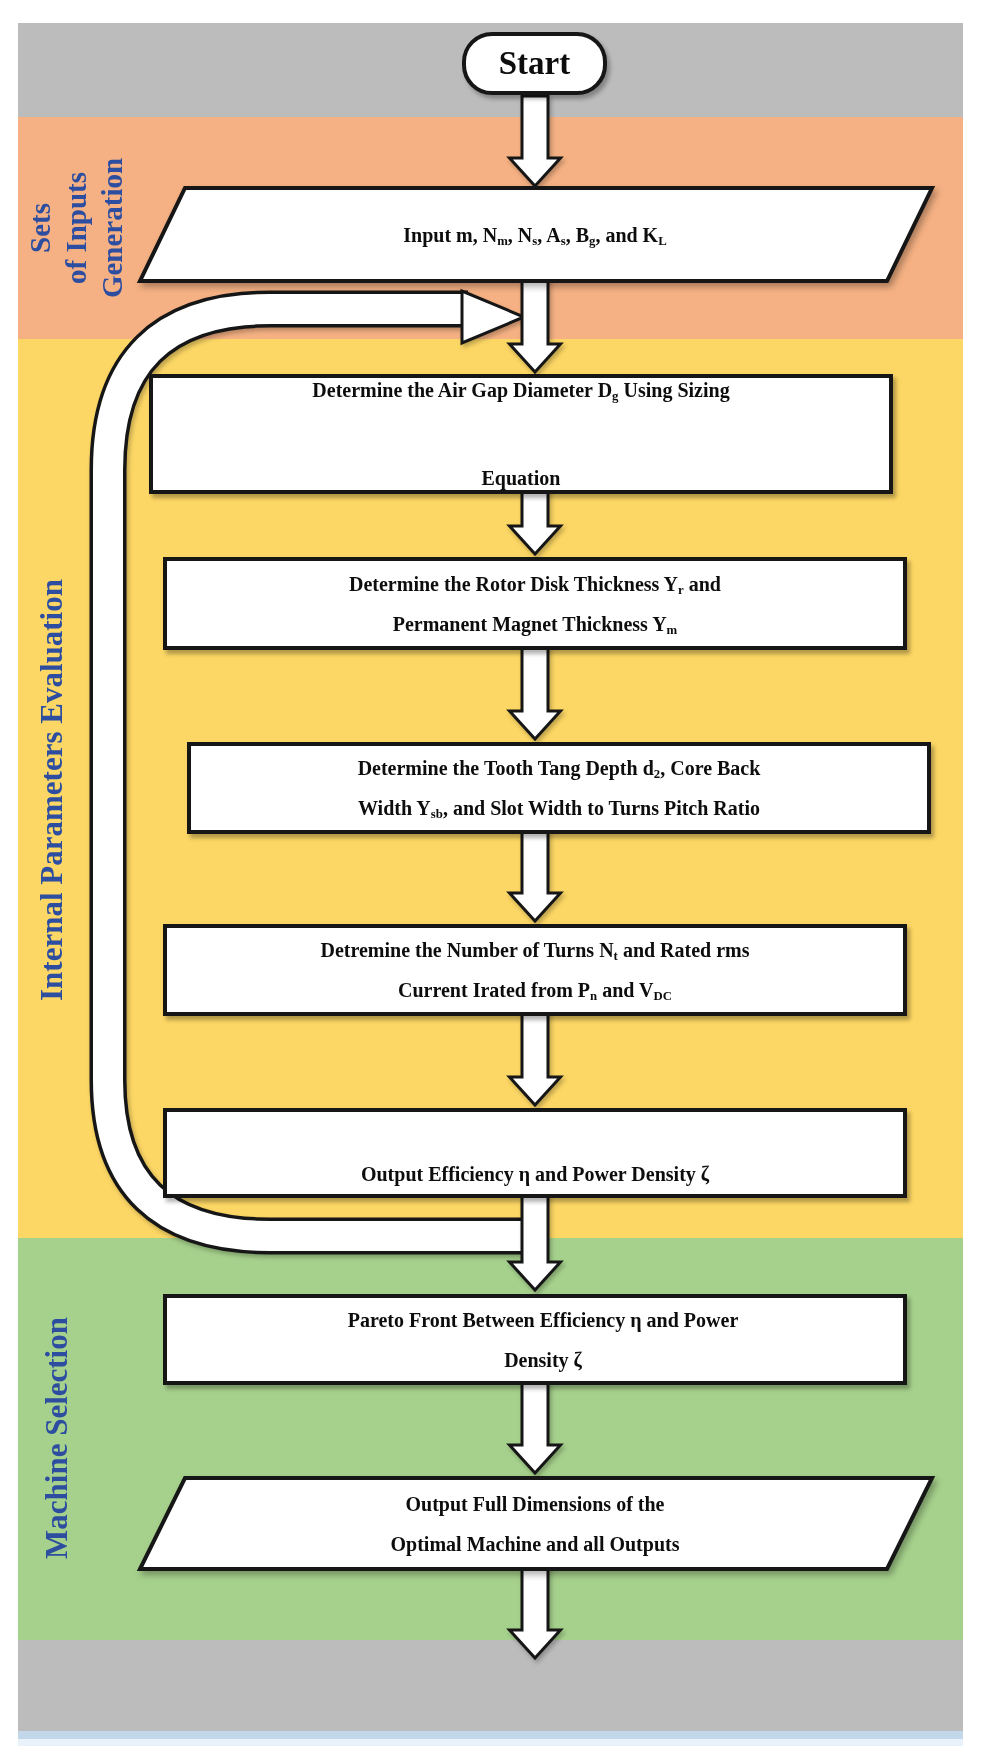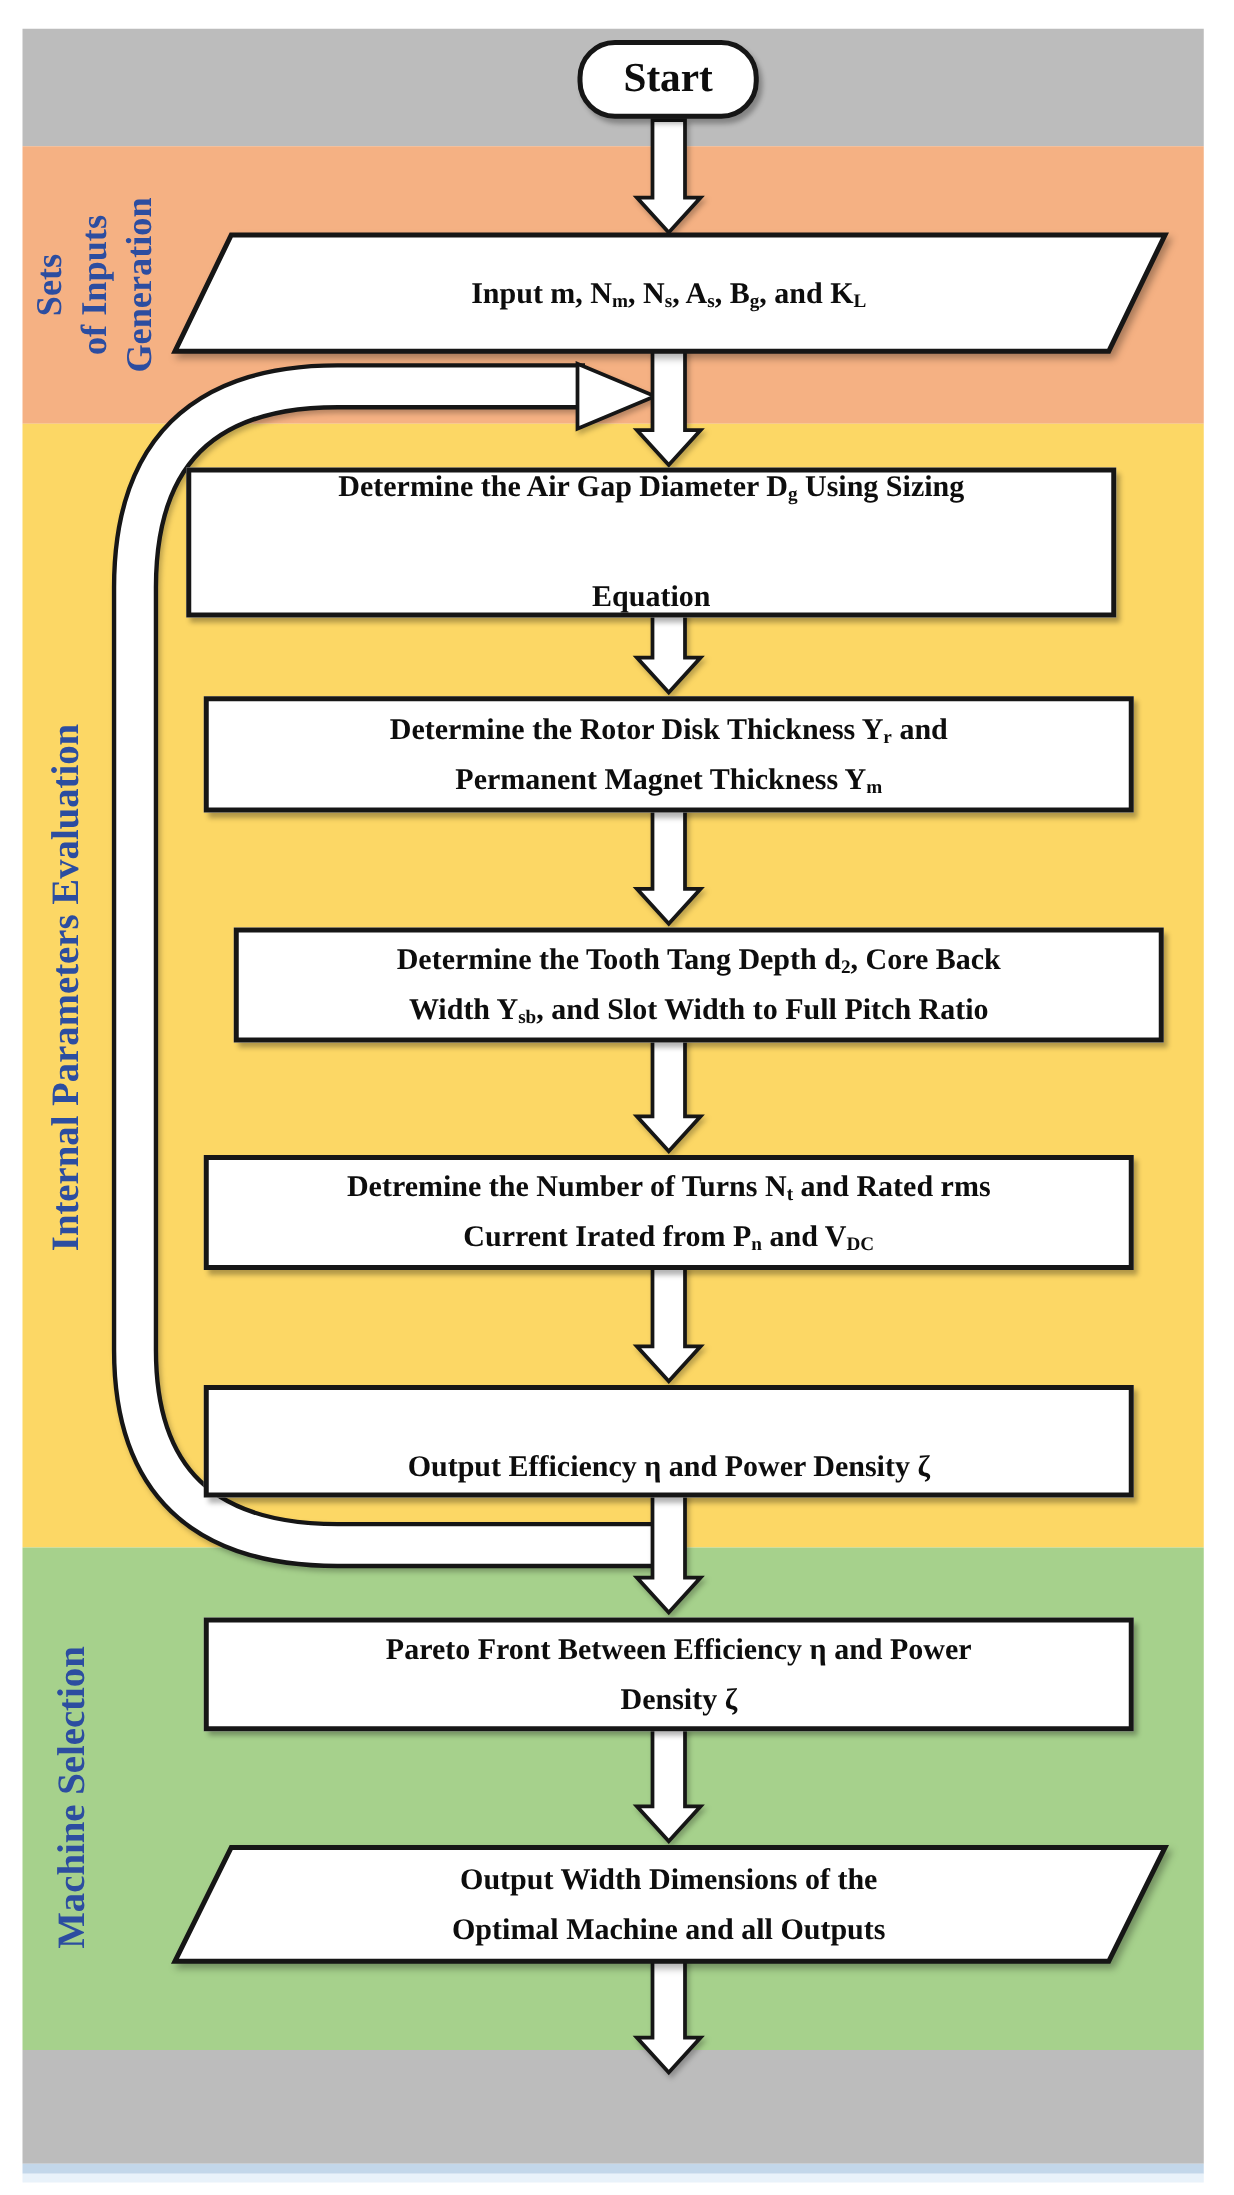--- a/index.html
+++ b/index.html
@@ -13,21 +13,21 @@
   svg#flow{position:absolute;left:0;top:0;z-index:3;}
   .g-shadow{filter:drop-shadow(2px 3px 2px rgba(0,0,0,0.25));}
   .node{position:absolute;z-index:4;background:#ffffff;border:4px solid #161616;
         box-sizing:border-box;display:flex;flex-direction:column;align-items:center;
         justify-content:center;color:#0d0d0d;font-weight:bold;
         box-shadow:3px 4px 4px rgba(0,0,0,0.30);}
   .ptext{position:absolute;z-index:5;background:transparent;border:none;box-shadow:none;
         display:flex;flex-direction:column;align-items:center;justify-content:center;
         color:#0d0d0d;font-weight:bold;}
   .oval{border-radius:30px;font-size:33px;}
-  .box{font-size:24px;line-height:40px;}
+  .box{font-size:20px;line-height:40px;}
   .box div,.ptext div{white-space:nowrap;}
   .sub{font-size:64%;vertical-align:-0.22em;line-height:0;}
 </style>
 </head>
 <body>
 
 <div id="page">
 
   <div class="band" style="top:23px;height:94px;background:#bcbcbc;"></div>
   <div class="band" style="top:117px;height:222px;background:#f5b183;"></div>
@@ -85,35 +85,35 @@
       <div><span>Equation</span></div>
     </div>
 
   <div class="node box" style="left:163px;top:557px;width:744px;height:93px;">
       <div><span>Determine the Rotor Disk Thickness Y</span><span class="sub">r</span><span> and</span></div>
       <div><span>Permanent Magnet Thickness Y</span><span class="sub">m</span></div>
     </div>
 
   <div class="node box" style="left:163px;top:742px;width:744px;height:92px;margin-left:24px;">
       <div><span>Determine the Tooth Tang Depth d</span><span class="sub">2</span><span>, Core Back</span></div>
-      <div><span>Width Y</span><span class="sub">sb</span><span>, and Slot Width to Full Pitch Ratio</span></div>
+      <div><span>Width Y</span><span class="sub">sb</span><span>, and Slot Width to Turns Pitch Ratio</span></div>
     </div>
 
   <div class="node box" style="left:163px;top:924px;width:744px;height:92px;">
       <div><span>Detremine the Number of Turns N</span><span class="sub">t</span><span> and Rated rms</span></div>
       <div><span>Current Irated from P</span><span class="sub">n</span><span> and V</span><span class="sub">DC</span></div>
     </div>
 
   <div class="node box" style="left:163px;top:1108px;width:744px;height:90px;justify-content:flex-end;">
       <div><span>Output Efficiency η and Power Density ζ</span></div>
     </div>
 
   <div class="node box" style="left:163px;top:1294px;width:744px;height:91px;padding-left:16px;">
       <div><span>Pareto Front Between Efficiency η and Power</span></div>
       <div><span>Density ζ</span></div>
     </div>
 
   <div class="ptext box" style="left:163px;top:1478px;width:744px;height:91px;">
-      <div><span>Output Width Dimensions of the</span></div>
+      <div><span>Output Full Dimensions of the</span></div>
       <div><span>Optimal Machine and all Outputs</span></div>
     </div>
 
 </div>
 
 </body></html>

